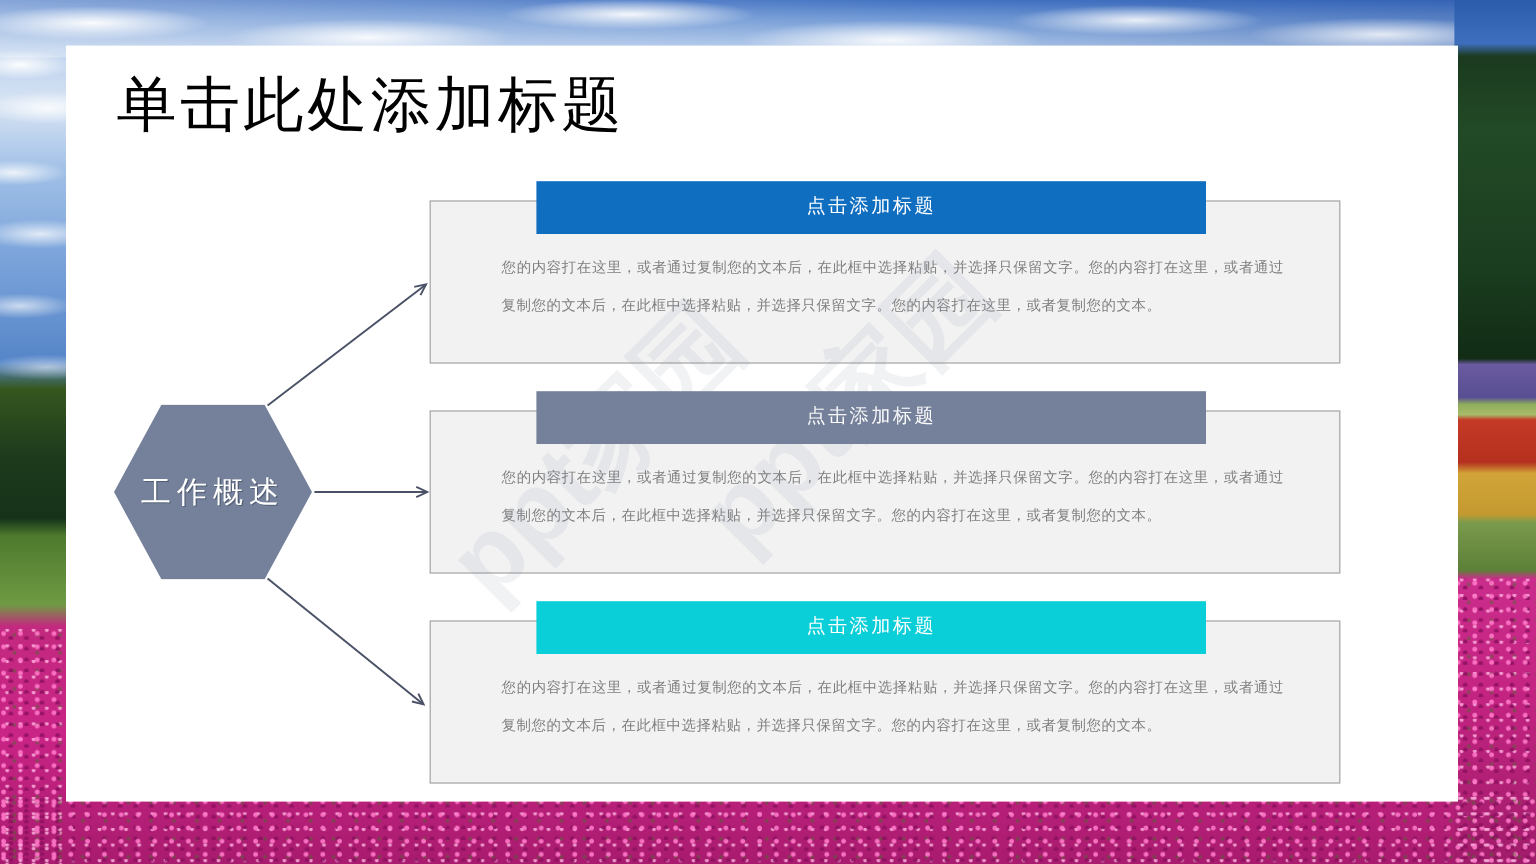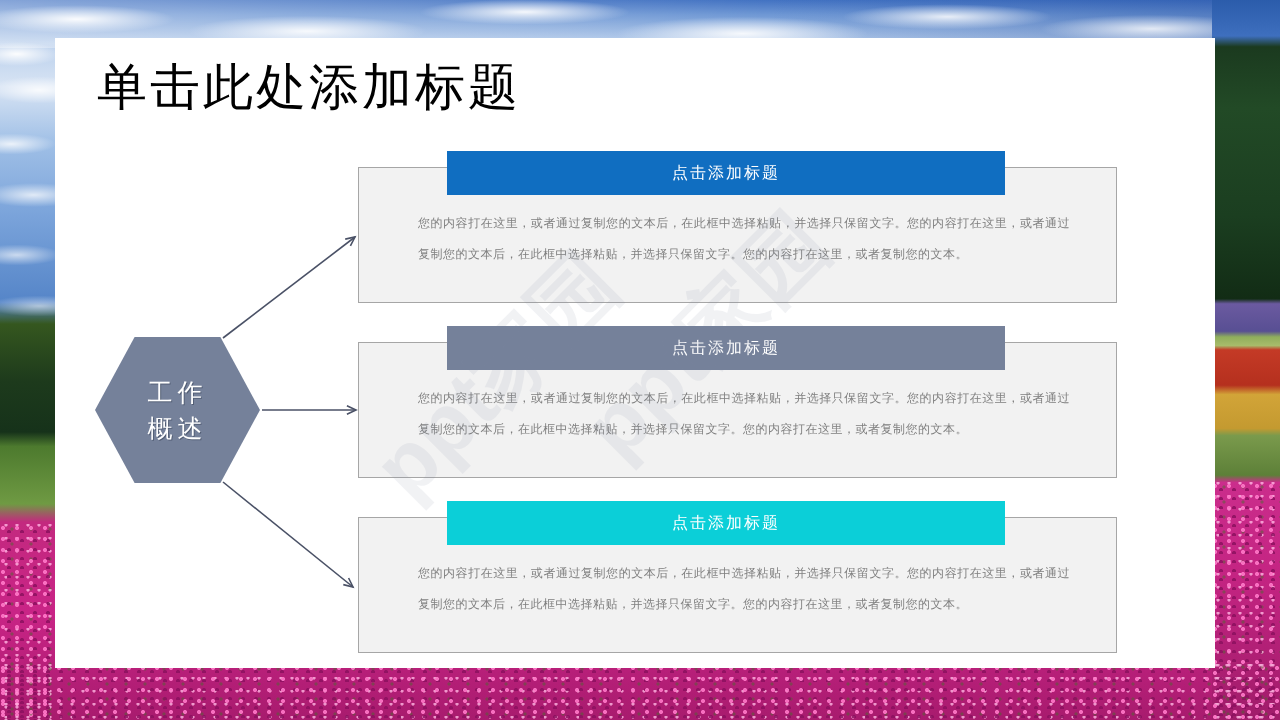--- a/index.html
+++ b/index.html
@@ -47,21 +47,21 @@
   .flowers-right{left:1212px;width:68px;top:482px;bottom:0;}
 
   
   .slide{position:absolute;left:55px;top:38px;width:1160px;height:630px;
          background:#ffffff;z-index:2;}
   .slide-title{position:absolute;left:42px;top:16px;font-size:50px;
          letter-spacing:3px;font-weight:500;white-space:nowrap;}
 
   .hexagon{position:absolute;left:40px;top:299px;width:165px;height:146px;
          clip-path:polygon(0 50%,24% 0,76% 0,100% 50%,76% 100%,24% 100%);
-         display:flex;flex-direction:column;align-items:center;justify-content:center;
+         display:flex;align-items:center;justify-content:center;
          color:#ffffff;font-size:25px;letter-spacing:5px;line-height:36px;
          text-shadow:1px 1px 0 rgba(40,50,70,.45);cursor:pointer;}
 
   .arrows{position:absolute;left:0;top:0;width:1160px;height:630px;pointer-events:none;}
   .arrows line,.arrows polyline{fill:none;stroke-width:1.6px;}
 
   .content-box{position:absolute;left:303px;width:757px;height:134px;
          background:#f2f2f2;border:1px solid #a6a6a6;}
   .box-1{top:129px;} .box-2{top:304px;} .box-3{top:479px;}
   .box-header{position:absolute;left:88px;top:-17px;width:558px;height:44px;

